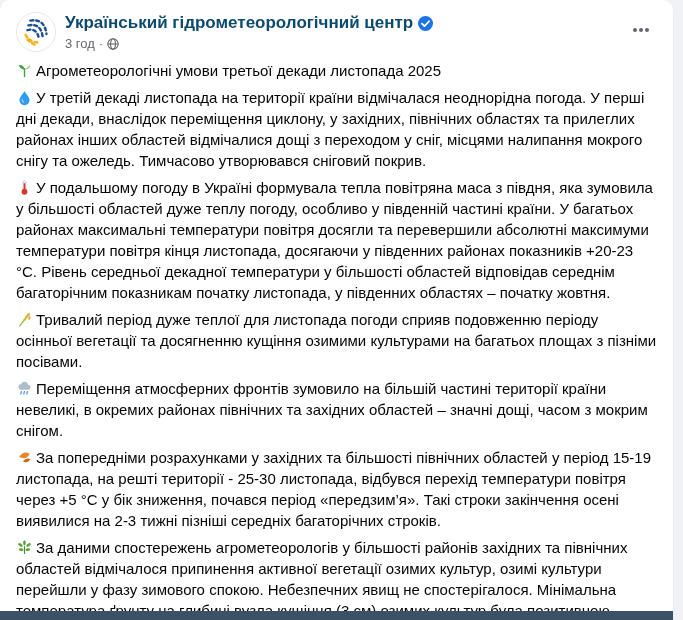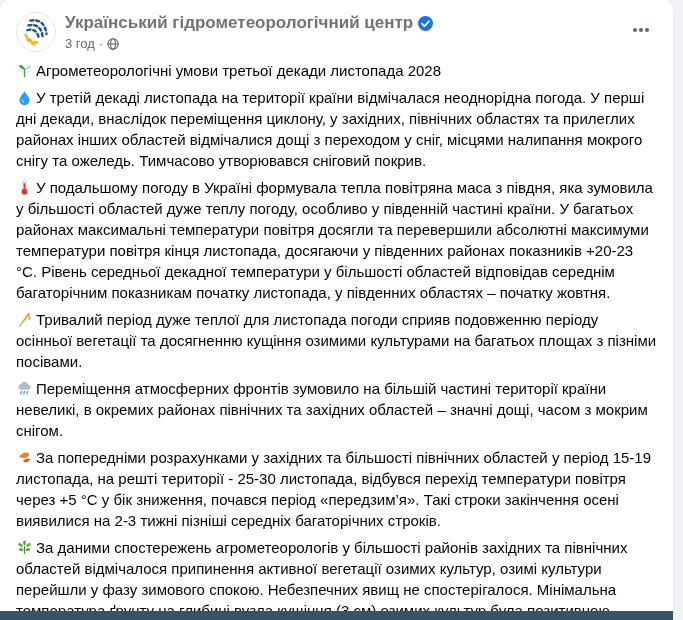--- a/index.html
+++ b/index.html
@@ -22,21 +22,21 @@
   }
   .avatar{
     width:40px;height:40px;border-radius:50%;
     background:#fff;border:1px solid #e4e6eb;
     box-sizing:border-box;flex:0 0 auto;
     overflow:hidden;cursor:pointer;
   }
   .header-text{flex:1 1 auto;margin-left:9px;min-width:0;}
   .author-row{display:flex;align-items:center;gap:5px;margin-top:1px;}
   .author{
-    font-size:17px;font-weight:700;color:#737373;
+    font-size:17px;font-weight:700;color:#0c4a6e;
     cursor:pointer;line-height:20px;white-space:nowrap;
   }
   .verified{display:inline-flex;flex:0 0 auto;}
   .meta{
     display:flex;align-items:center;gap:4px;
     font-size:13px;color:#65676b;margin-top:3px;line-height:16px;
   }
   .meta .ts{cursor:pointer;}
   .more-btn{
     flex:0 0 auto;width:32px;height:32px;border-radius:50%;
@@ -110,21 +110,21 @@
         <circle cx="16" cy="10" r="2" fill="#606770"></circle>
       </svg>
     </div>
   </div>
 
   <div class="content" id="paragraphs">
       <div class="para"><span class="pemoji"><svg viewBox="0 0 20 20">
             <path d="M10 17 C10 12 10 10 10 8" stroke="#3f9c3f" stroke-width="1.6" fill="none" stroke-linecap="round"></path>
             <path d="M10 9 C6.5 9 4.2 6.5 3.2 3.6 C7.2 3.2 10 5.4 10 9 Z" fill="#43a047"></path>
             <path d="M10 8.4 C12.8 7.6 14.8 5.6 16.6 3.2 C16.8 6.8 14 8.8 10 8.8 Z" fill="#7cc56a"></path>
-          </svg></span><span>Агрометеорологічні умови третьої декади листопада 2028</span></div>
+          </svg></span><span>Агрометеорологічні умови третьої декади листопада 2025</span></div>
       <div class="para"><span class="pemoji"><svg viewBox="0 0 20 20">
             <path d="M10 2.5 C13 7 16 9.8 16 13 A6 6 0 0 1 4 13 C4 9.8 7 7 10 2.5 Z" fill="#2e9df0"></path>
             <path d="M7.2 12.2 A3 3.6 0 0 0 9 15.6" stroke="#bfe3fb" stroke-width="1.2" fill="none" stroke-linecap="round"></path>
           </svg></span><span>У третій декаді листопада на території країни відмічалася неоднорідна погода. У перші дні декади, внаслідок переміщення циклону, у західних, північних областях та прилеглих районах інших областей відмічалися дощі з переходом у сніг, місцями налипання мокрого снігу та ожеледь. Тимчасово утворювався сніговий покрив.</span></div>
       <div class="para"><span class="pemoji"><svg viewBox="0 0 20 20">
             <rect x="8.4" y="2" width="3.2" height="11" rx="1.6" fill="#f3f3f3" stroke="#b8b8b8" stroke-width="0.8"></rect>
             <line x1="10" y1="5" x2="10" y2="13" stroke="#d63a2f" stroke-width="2"></line>
             <circle cx="10" cy="15" r="3.4" fill="#d63a2f"></circle>
           </svg></span><span>У подальшому погоду в Україні формувала тепла повітряна маса з півдня, яка зумовила у більшості областей дуже теплу погоду, особливо у південній частині країни. У багатьох районах максимальні температури повітря досягли та перевершили абсолютні максимуми температури повітря кінця листопада, досягаючи у південних районах показників +20-23 °С. Рівень середньої декадної температури у більшості областей відповідав середнім багаторічним показникам початку листопада, у південних областях – початку жовтня.</span></div>
       <div class="para"><span class="pemoji"><svg viewBox="0 0 20 20">

